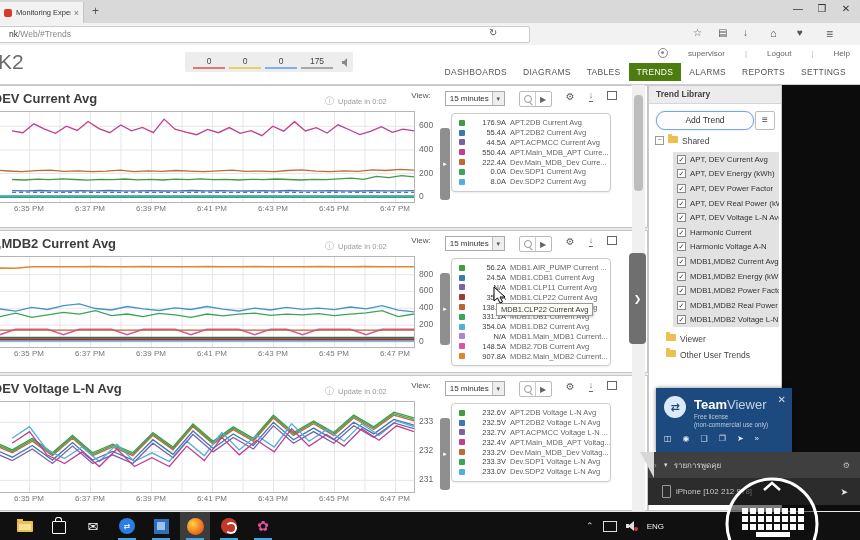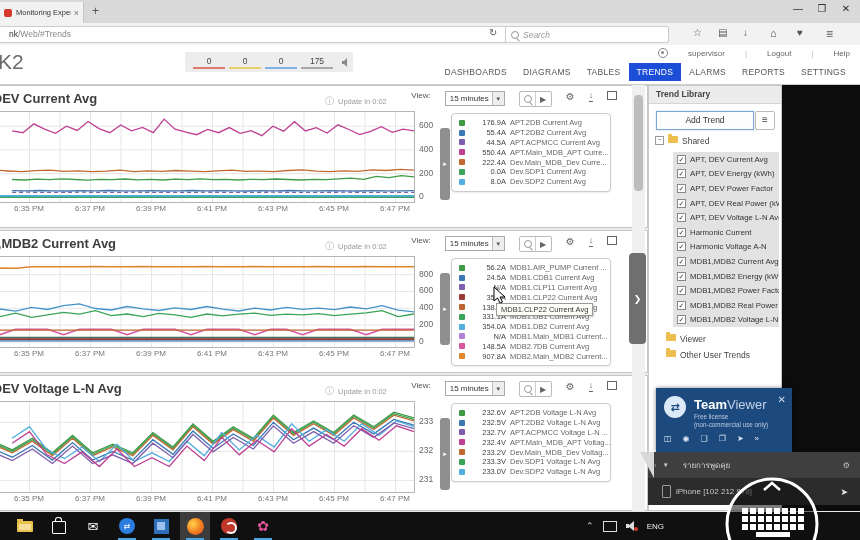--- a/index.html
+++ b/index.html
@@ -24,21 +24,21 @@
   
   #appheader{position:absolute;left:0;top:45px;width:860px;height:39px;background:#fff;border-bottom:1px solid #cfcfcf;}
   #logo{position:absolute;left:-2px;top:5px;font-size:21px;color:#6a6a6a;}
   #alarmbar{position:absolute;left:185px;top:7px;width:168px;height:20px;background:#ededed;border-radius:2px;display:flex;align-items:center;padding:0 6px;box-sizing:border-box;}
   .alarm-item{min-width:32px;text-align:center;font-size:8.5px;color:#444;border-bottom:2px solid #999;margin:0 2px;padding-bottom:1px;}
   #userlinks{position:absolute;right:10px;top:3px;font-size:8px;color:#666;display:flex;align-items:center;gap:20px;}
   .avatar{width:8px;height:8px;border:1px solid #888;border-radius:50%;position:relative;}
   .avatar::after{content:"";position:absolute;left:2px;top:1.5px;width:3px;height:3px;background:#888;border-radius:50%;}
   #navtabs{position:absolute;right:6px;top:18px;display:flex;}
   .navtab{font-size:8.5px;color:#555;letter-spacing:.3px;padding:4px 8px;}
-  .navtab.active{background:#1d4ed8;color:#fff;}
+  .navtab.active{background:#4d7c0f;color:#fff;}
   
   .panel{position:absolute;left:-50px;width:698px;background:#fff;border:1px solid #c6c6c6;box-sizing:border-box;}
   .p-title{position:absolute;left:10px;top:5px;font-size:13px;font-weight:bold;color:#3d3d3d;white-space:nowrap;}
   .upd{position:absolute;left:374px;top:9px;font-size:7.5px;color:#9a9a9a;display:flex;align-items:center;gap:4px;}
   .info-ico{font-size:9px;color:#b5b5b5;}
   .ptools{position:absolute;right:10px;top:5px;display:flex;gap:14px;}
   .viewlab{font-size:8px;color:#555;}
   .pselect{width:60px;height:15px;border:1px solid #aaa;background:#fff;font-size:8px;color:#333;line-height:14px;padding-left:4px;position:relative;box-sizing:border-box;}
   .pselect .dd{position:absolute;right:0;top:0;width:11px;height:13px;background:#eee;border-left:1px solid #bbb;text-align:center;font-size:7px;color:#555;line-height:13px;}
   .sg{display:flex;border:1px solid #bbb;border-radius:2px;background:#fff;height:14px;align-items:center;}
@@ -60,21 +60,21 @@
   .lhandle{position:absolute;right:197px;top:42px;width:10px;height:72px;background:#8f8f8f;border-radius:3px;color:#fff;font-size:7px;display:flex;align-items:center;justify-content:center;}
   .tooltip{position:absolute;left:545px;top:72px;background:#fffffa;border:1px solid #999;font-size:7.5px;color:#333;padding:1px 4px;white-space:nowrap;box-shadow:1px 1px 2px rgba(0,0,0,.2);z-index:5;}
   .cursor{position:absolute;left:542px;top:55px;z-index:6;}
   
   #scrolltrack{position:absolute;left:632px;top:85px;width:13px;height:426px;background:#f0f0f0;}
   #scrollthumb{position:absolute;left:634px;top:95px;width:9px;height:96px;background:#bdbdbd;border-radius:4px;}
   #collapse-handle{position:absolute;left:629px;top:253px;width:17px;height:91px;background:#6f6f6f;border-radius:4px;color:#fff;font-size:9px;display:flex;align-items:center;justify-content:center;z-index:4;}
   
   #library{position:absolute;left:648px;top:85px;width:134px;height:426px;background:#ffffff;border:1px solid #c9c9c9;box-sizing:border-box;}
   #lib-head{height:17px;background:#ececec;border-bottom:1px solid #d5d5d5;font-size:8.5px;font-weight:bold;color:#444;line-height:17px;padding-left:7px;}
-  #addtrend{position:absolute;left:7px;top:25px;width:96px;height:17px;background:#fdfdfd;border:1px solid #7aa7d8;border-radius:0;font-size:8.5px;color:#333;text-align:center;line-height:16px;box-shadow:0 0 2px #bcd4ee;}
+  #addtrend{position:absolute;left:7px;top:25px;width:96px;height:17px;background:#fdfdfd;border:1px solid #7aa7d8;border-radius:9px;font-size:8.5px;color:#333;text-align:center;line-height:16px;box-shadow:0 0 2px #bcd4ee;}
   #libmenu{position:absolute;right:6px;top:25px;width:18px;height:17px;background:#fff;border:1px solid #bbb;border-radius:2px;text-align:center;font-size:10px;color:#444;line-height:16px;}
   .treerow{display:flex;align-items:flex-start;gap:4px;font-size:8.5px;color:#444;height:14px;padding-left:6px;}
   .expbox{width:7px;height:7px;border:1px solid #999;background:#fff;font-size:7px;line-height:6px;text-align:center;color:#666;flex:none;}
   .folder{width:10px;height:7px;background:#ecbf4e;border-radius:1px;position:relative;flex:none;}
   .folder::before{content:"";position:absolute;left:0;top:-2px;width:4px;height:2px;background:#ecbf4e;border-radius:1px 1px 0 0;}
   #libitems{position:absolute;left:24px;top:66px;width:106px;background:#e2e2e2;}
   .libitem{display:flex;align-items:center;gap:4px;height:14.6px;padding-left:4px;}
   .cb{width:7px;height:7px;background:#fff;border:1px solid #888;font-size:7px;line-height:7px;text-align:center;color:#333;flex:none;}
   .libitem span.lbl{font-size:7.8px;color:#333;white-space:nowrap;overflow:hidden;}
   #fold-private{position:absolute;left:0;top:248px;width:134px;}
@@ -135,24 +135,20 @@
     </div>
     <span class="newtab">+</span>
     <span class="winbtn" style="right:52px">—</span>
     <span class="winbtn" style="right:28px">❒</span>
     <span class="winbtn" style="right:4px">✕</span>
   </div>
 
   <div id="navbar">
     <div id="urlbox"><span>nk</span><span class="urlrest">/Web/#Trends</span></div>
     <span class="navico" style="left:489px">↻</span>
-    <div id="searchbox">
-      <span class="mag"></span>
-      <span id="searchph">Search</span>
-    </div>
     <span class="navico" style="left:693px">☆</span>
     <span class="navico" style="left:718px">▤</span>
     <span class="navico" style="left:743px;font-weight:bold">↓</span>
     <span class="navico" style="left:770px;font-size:11px">⌂</span>
     <span class="navico" style="left:797px">♥</span>
     <span class="navico" style="left:826px;font-size:12px">≡</span>
   </div>
 
   <div id="appheader">
     <div id="logo">K2</div>
@@ -601,21 +597,21 @@
         <span>❑</span>
         <span>❐</span>
         <span>➤</span>
         <span>»</span>
       </div>
   </div>
   <div id="tv-tail"></div>
   <div id="tv-row1">
     <span style="margin-left:6px;color:#9a9a9a">›</span>
     <span style="margin-left:6px;font-size:6px">▼</span>
-    <span style="margin-left:14px">รายการพูดคุย</span>
+    <span style="margin-left:5px">รายการพูดคุย</span>
     <span class="tvgear">⚙</span>
   </div>
   <div id="tv-row2">
     <span class="phone-ico"></span>
     <span>iPhone [102 212 978]</span>
     <span class="tvptr">➤</span>
   </div>
 
   <div id="taskbar">
     <div id="tb-icons">

